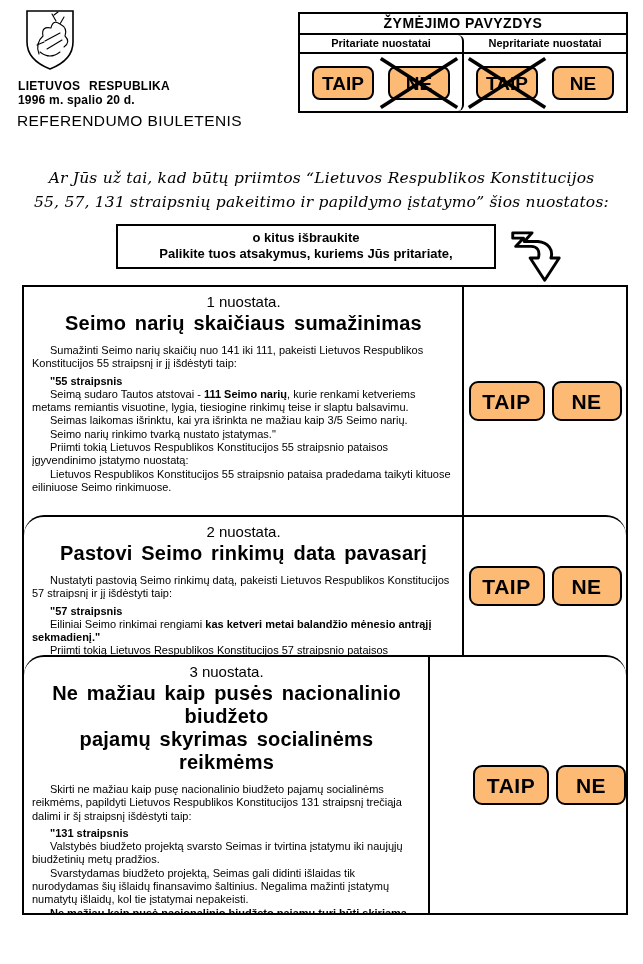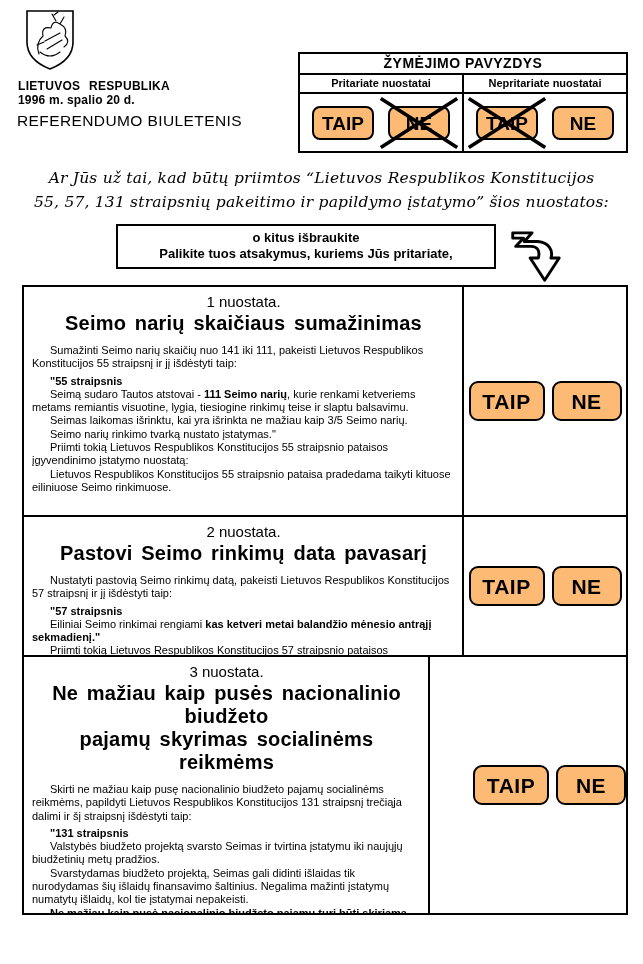--- a/index.html
+++ b/index.html
@@ -12,25 +12,25 @@
     overflow: hidden;
   }
 
   
   .coa { position:absolute; left:24px; top:9px; }
   .hdr-country { position:absolute; left:18px; top:79px; font-weight:bold; font-size:12px; letter-spacing:.3px; word-spacing:5px; }
   .hdr-date    { position:absolute; left:18px; top:93px; font-weight:bold; font-size:12px; letter-spacing:.2px; }
   .hdr-title   { position:absolute; left:17px; top:112px; font-size:15.5px; letter-spacing:.4px; }
 
   
-  .sample { position:absolute; left:298px; top:12px; width:330px; border:2px solid #000; background:#fff;margin-top:40px; }
+  .sample { position:absolute; left:298px; top:12px; width:330px; border:2px solid #000; background:#fff; }
   .sample-title { text-align:center; font-weight:bold; font-size:14px; letter-spacing:.5px; padding:1px 0 2px; border-bottom:2px solid #000; }
   .sample-cols { display:flex; }
   .sample-col { flex:1; }
-  .sample-col:first-child { border-right:2px solid #000; }
+  .sample-col:first-child { border-right:2px solid #000;border-radius:6px; }
   .sample-col-label { text-align:center; font-weight:bold; font-size:11px; padding:2px 0 3px; border-bottom:2px solid #000; }
   .sample-boxes { display:flex; justify-content:center; align-items:center; gap:14px; height:57px; }
 
   .vote-box {
     display:inline-block; border:2px solid #000; border-radius:8px;
     font-weight:bold; text-align:center; background:#fdba74;
   }
   .vote-box.small { font-size:19px; line-height:1; padding:6px 8px 5px; min-width:62px; }
   .vote-box.big   { font-size:21px; line-height:1; padding:8px 0 7px; border-width:2.5px; border-radius:9px; letter-spacing:.5px; }
   .vote-box.big.taip { width:76px; }
@@ -48,21 +48,21 @@
   }
   .instruction {
     position:absolute; left:116px; top:224px; width:380px;
     border:2px solid #000; text-align:center; font-weight:bold;
     font-size:13px; line-height:16px; padding:4px 6px 5px; background:#fff;
   }
   .arrow { position:absolute; left:505px; top:226px; }
 
   
   .ballot { position:absolute; left:22px; top:285px; width:606px; border:2.5px solid #000; background:#fff; }
-  .row { display:flex; }
+  .row { display:flex;border-radius:20px; }
   .row + .row { border-top:2.5px solid #000; }
   .row-1 { height:228px; }
   .row-2 { height:140px; }
   .row-3 { height:258px;gap:43px; }
   .cell-text { width:440px; border-right:2px solid #000; padding:4px 7px 0 8px; overflow:hidden; }
   .cell-vote { flex:1; display:flex; align-items:center; justify-content:center; gap:7px; }
 
   .sec-number { text-align:center; font-size:15px; margin-top:2px; }
   .sec-title  { text-align:center; font-weight:bold; font-size:20px; line-height:23px; word-spacing:3px; margin:2px 0 9px; letter-spacing:.2px; }
   .sec-p { font-size:11px; line-height:13.3px; text-indent:18px; text-align:left; }

